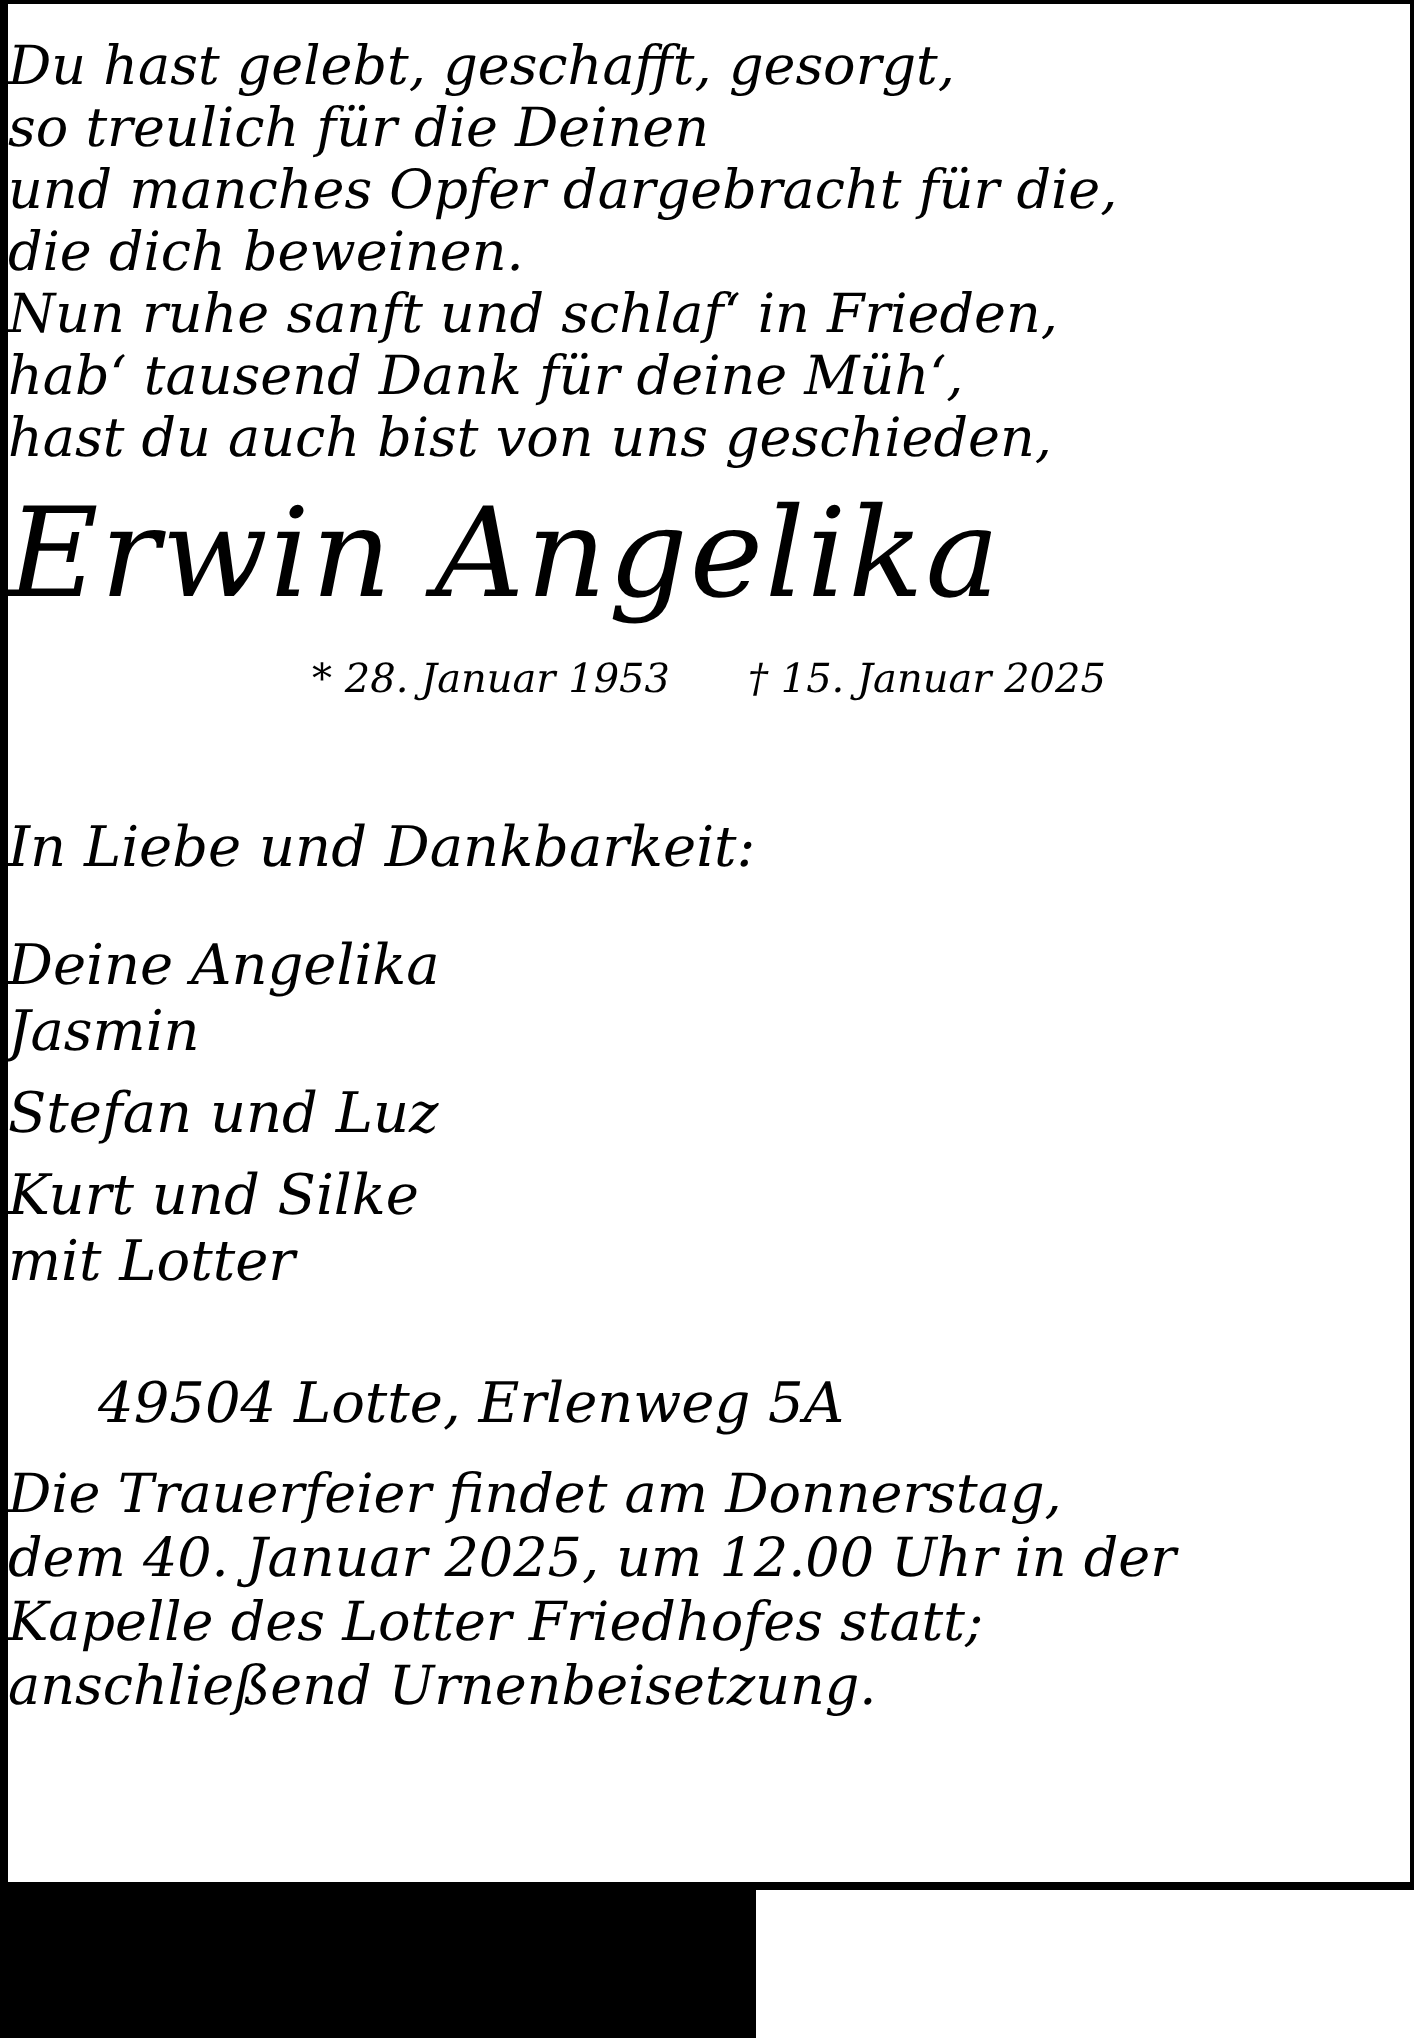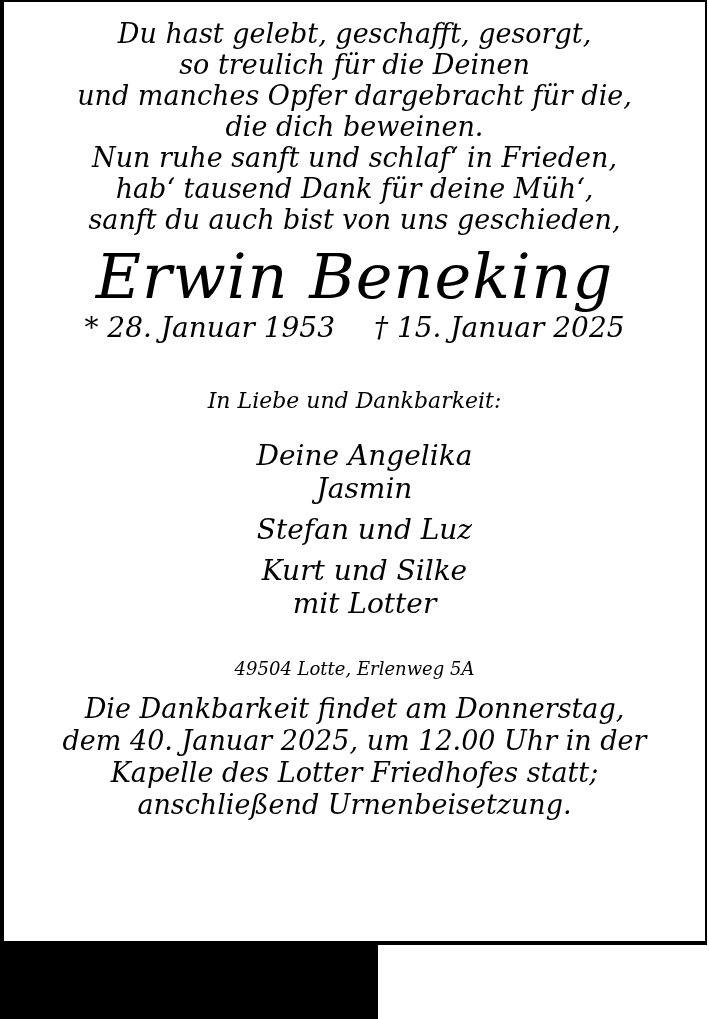--- a/index.html
+++ b/index.html
@@ -21,62 +21,63 @@
     position: absolute;
     left: 0;
     top: 0;
     width: 707px;
     height: 945px;
     box-sizing: border-box;
     background: #ffffff;
     border-style: solid;
     border-color: #000000;
     border-width: 2px 2px 4px 4px;
-    text-align: center;
+    text-align: left;
     padding-top: 16px;
   }
   .poem-line {
     font-size: 27px;
     line-height: 31px;
     white-space: nowrap;
   }
   .name {
     font-size: 62px;
     font-weight: normal;
     font-style: italic;
     line-height: 1.1;
     margin: 8px 0 0 0;
     letter-spacing: 1px;
     white-space: nowrap;
   }
   .dates {
-    font-size: 28px;
+    margin-top: 16px;
+    font-size: 20px;
     display: flex;
     justify-content: center;
     gap: 39px;
     white-space: nowrap;
   }
   .salutation {
-    margin-top: 44px;
-    font-size: 22px;
+    margin-top: 56px;
+    font-size: 28px;
   }
   .mourners {
     margin-top: 26px;
     font-size: 28px;
   }
   .mourner-group {
     margin-bottom: 8px;
   }
   .mourner-line {
     line-height: 33px;
-    padding-left: 20px;
   }
   .address {
     margin-top: 38px;
-    font-size: 18px;
+    font-size: 28px;
+    margin-left: 45px;
   }
   .funeral {
     margin-top: 14px;
     font-size: 27px;
   }
   .funeral-line {
     line-height: 32px;
     white-space: nowrap;
   }
   .redaction {
@@ -95,24 +96,24 @@
 
   <div class="notice">
 
     <div class="poem">
       <div class="poem-line">Du hast gelebt, geschafft, gesorgt,</div>
       <div class="poem-line">so treulich für die Deinen</div>
       <div class="poem-line">und manches Opfer dargebracht für die,</div>
       <div class="poem-line">die dich beweinen.</div>
       <div class="poem-line">Nun ruhe sanft und schlaf‘ in Frieden,</div>
       <div class="poem-line">hab‘ tausend Dank für deine Müh‘,</div>
-      <div class="poem-line">sanft du auch bist von uns geschieden,</div>
+      <div class="poem-line">hast du auch bist von uns geschieden,</div>
     </div>
 
-    <h1 class="name">Erwin Beneking</h1>
+    <h1 class="name">Erwin Angelika</h1>
 
     <div class="dates">
       <span>* 28. Januar 1953</span>
       <span>† 15. Januar 2025</span>
     </div>
 
     <div class="salutation">In Liebe und Dankbarkeit:</div>
 
     <div class="mourners">
       <div class="mourner-group">
@@ -124,21 +125,21 @@
       </div>
       <div class="mourner-group">
         <div class="mourner-line">Kurt und Silke</div>
         <div class="mourner-line">mit Lotter</div>
       </div>
     </div>
 
     <div class="address">49504 Lotte, Erlenweg 5A</div>
 
     <div class="funeral">
-      <div class="funeral-line">Die Dankbarkeit findet am Donnerstag,</div>
+      <div class="funeral-line">Die Trauerfeier findet am Donnerstag,</div>
       <div class="funeral-line">dem 40. Januar 2025, um 12.00 Uhr in der</div>
       <div class="funeral-line">Kapelle des Lotter Friedhofes statt;</div>
       <div class="funeral-line">anschließend Urnenbeisetzung.</div>
     </div>
 
   </div>
 
   <div class="redaction"></div>
 
 </div>

